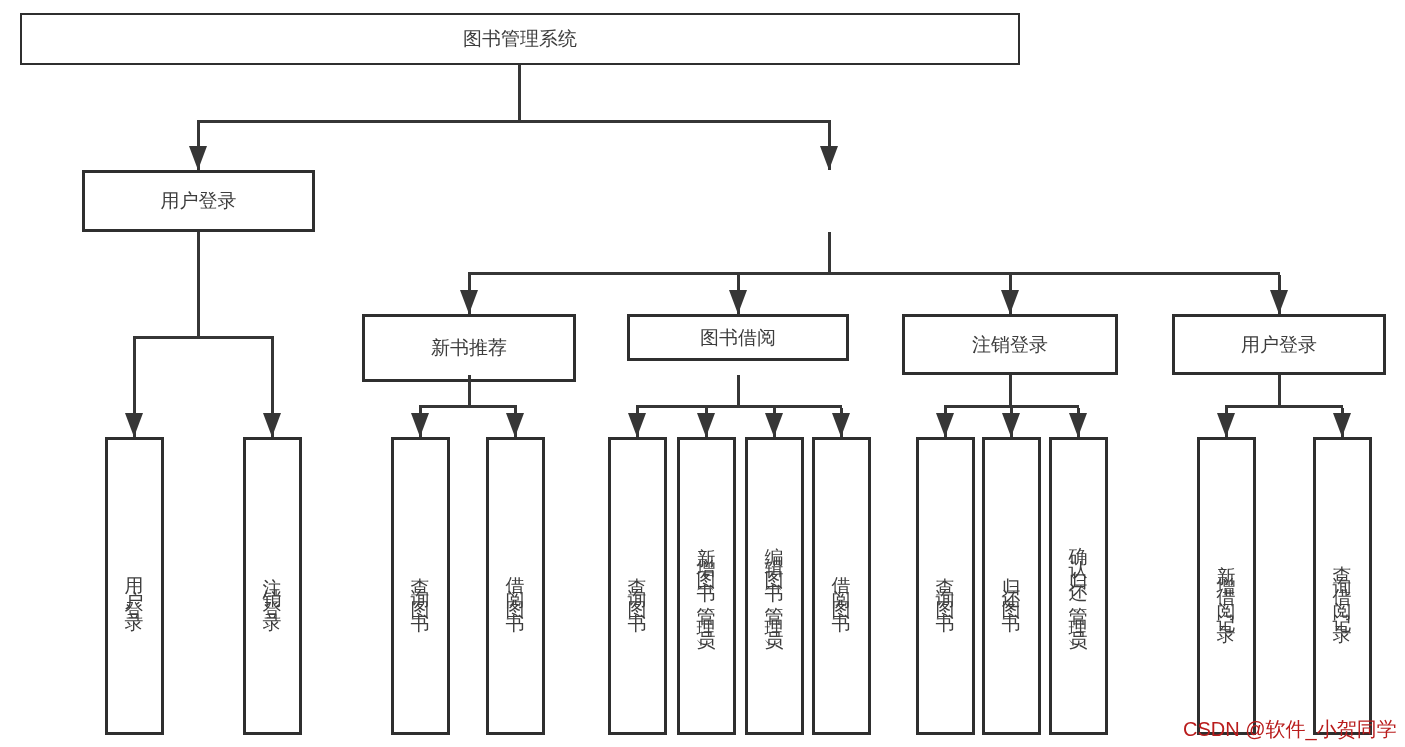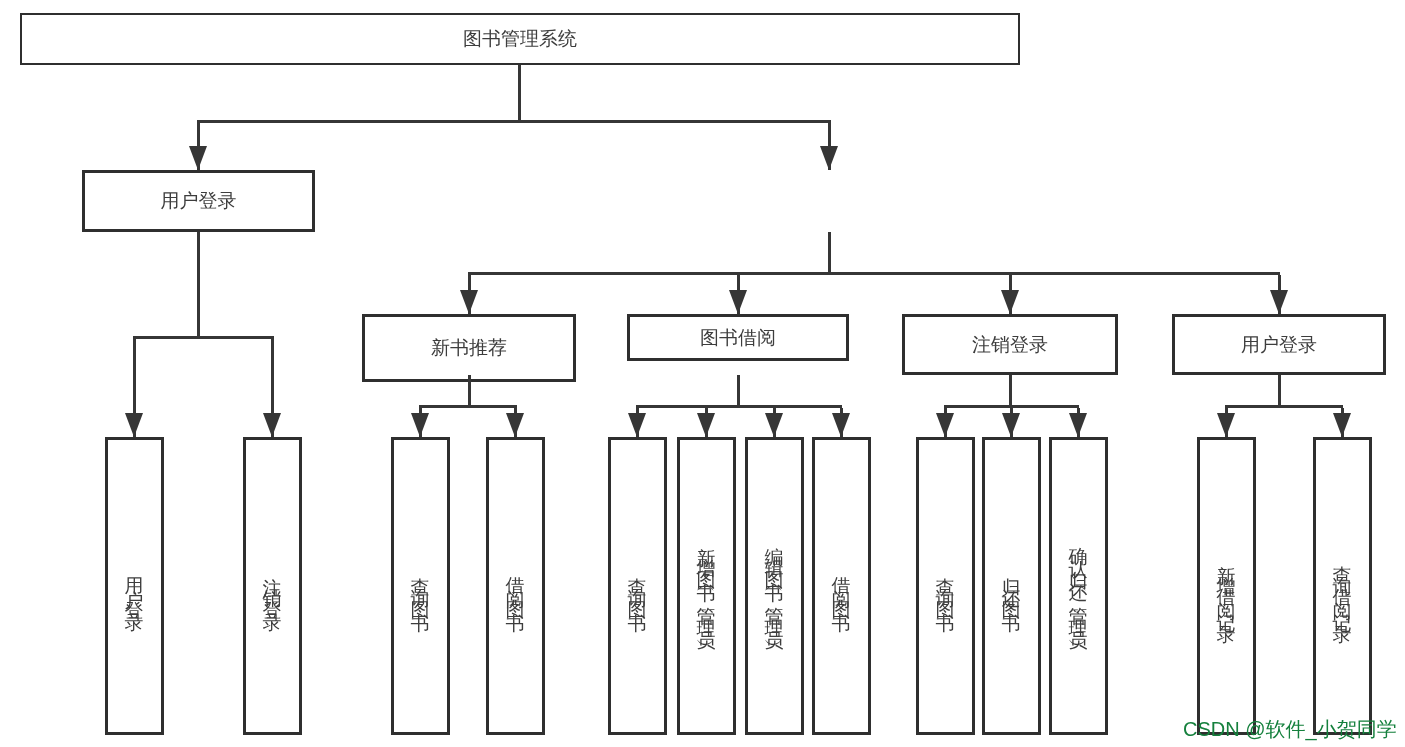--- a/index.html
+++ b/index.html
@@ -33,21 +33,21 @@
     position:absolute;
     width:0; height:0;
     border-left:9px solid transparent;
     border-right:9px solid transparent;
     border-top:24px solid #363636;
   }
   .watermark {
     position:absolute;
     left:1183px; top:716px;
     font-size:20px;
-    color:#15803d;
+    color:#b91c1c;
     white-space:nowrap;
     z-index:10;
   }
 </style>
 </head>
 <body>
 
 <div id="canvas">
 
   <div class="box root" style="left:20px; top:13px; width:1000px; height:52px;">

